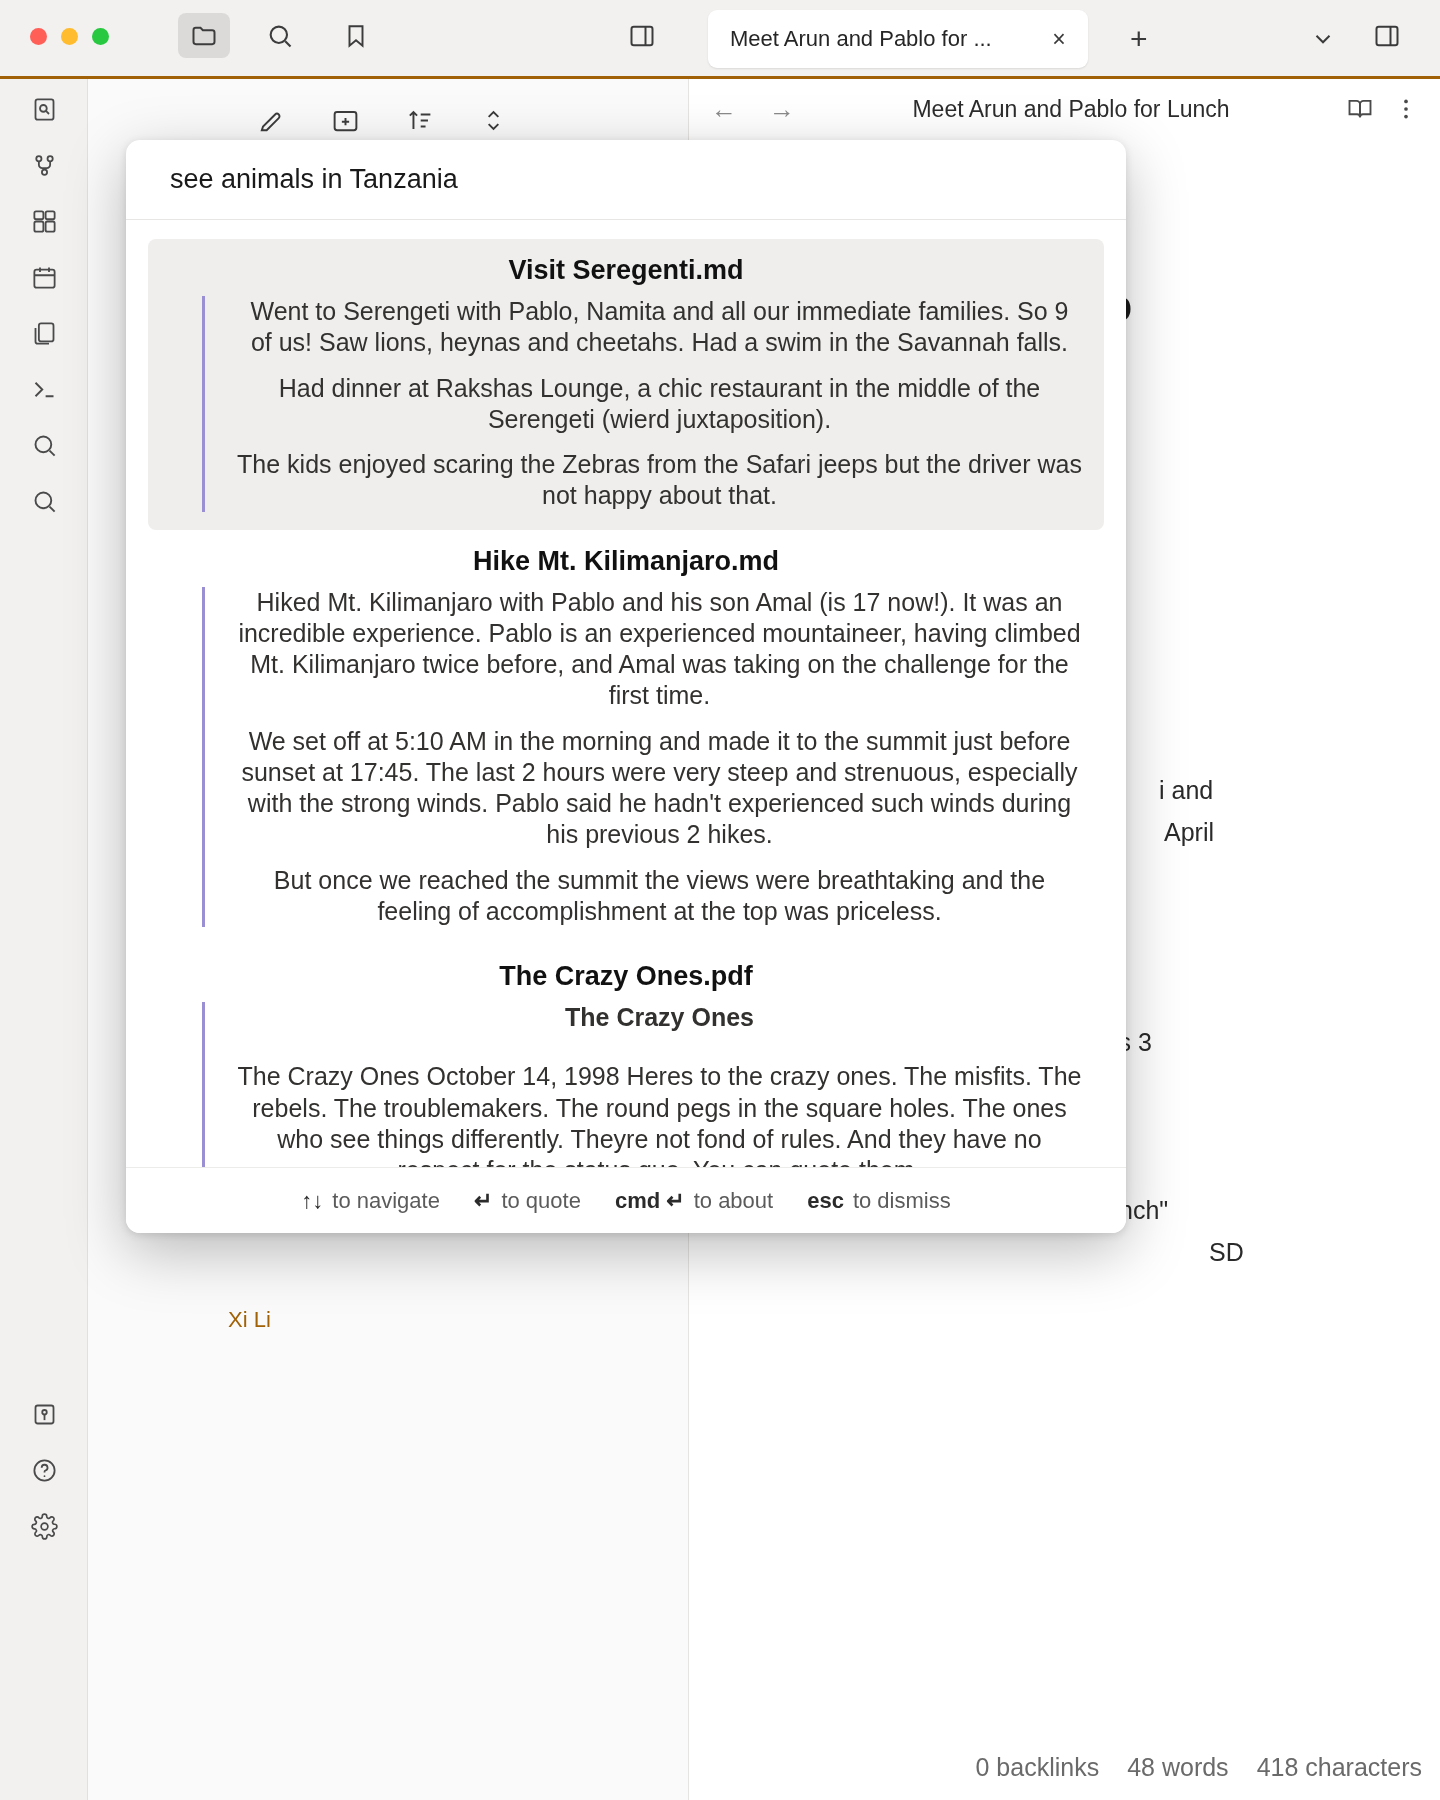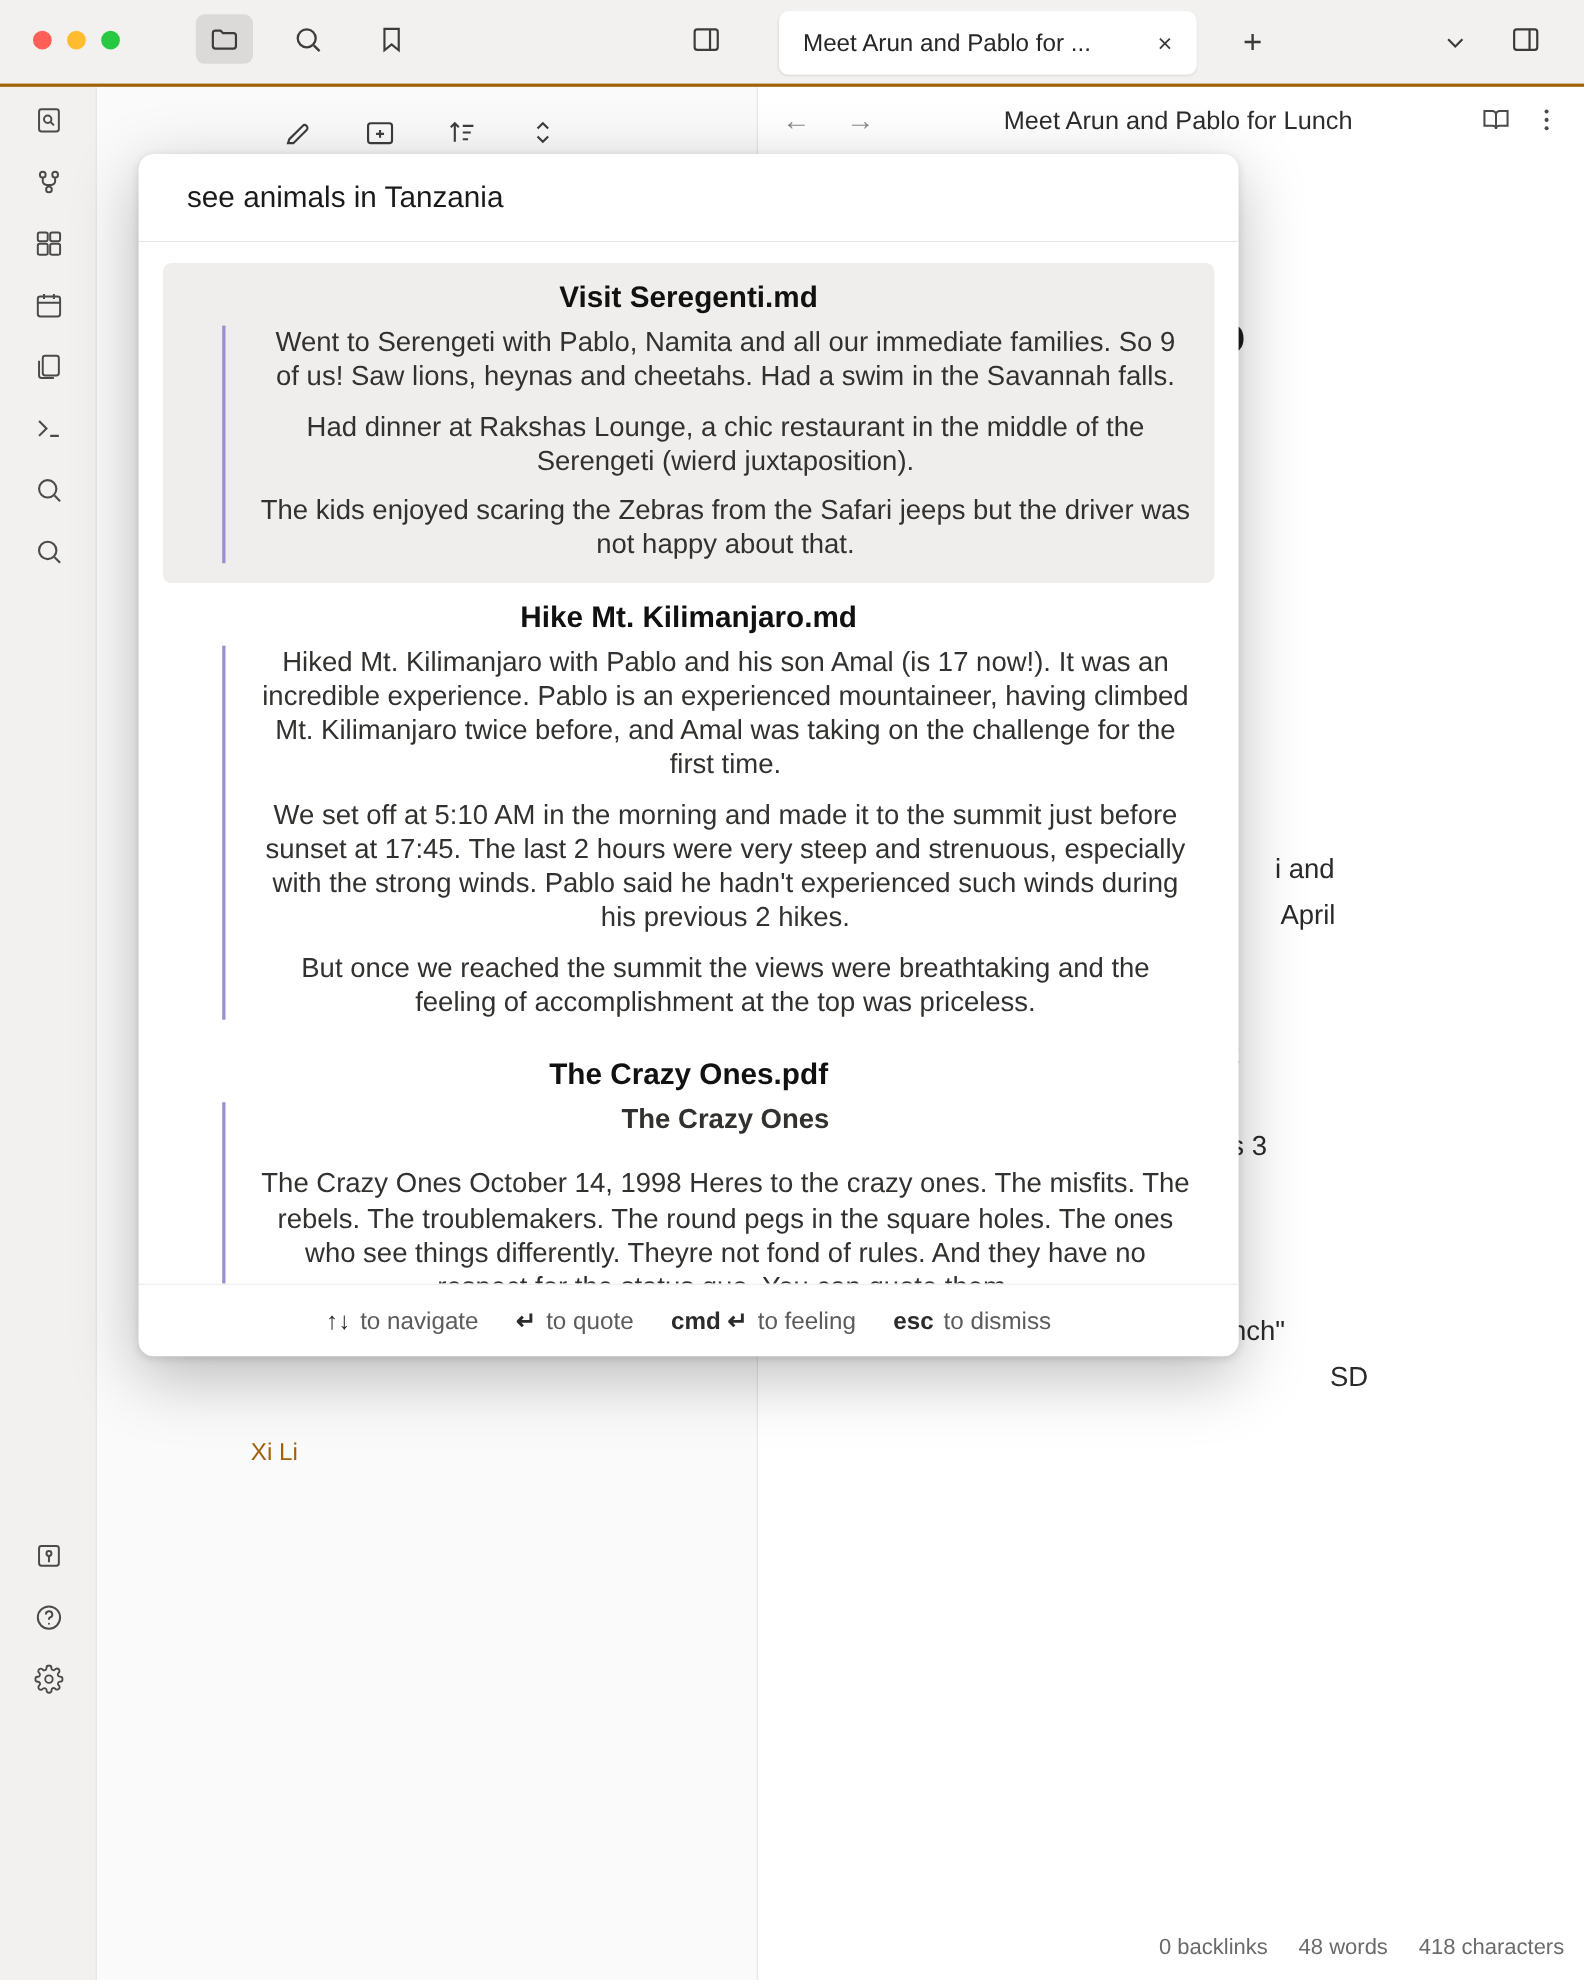--- a/index.html
+++ b/index.html
@@ -157,21 +157,21 @@
   .bl3 { top: 732px; padding-left: 475px; }
   .bl4 { top: 858px; padding-left: 430px; }
   .bl5 { top: 900px; padding-left: 420px; }
   .bl6 { top: 942px; padding-left: 410px; }
   .bl7 { top: 1110px; padding-left: 430px; }
   .bl8 { top: 1152px; padding-left: 520px; }
 
   .statusbar {
     position: absolute; bottom: 18px; right: 18px;
     display: flex; gap: 28px;
-    font-size: 20px; color: #6a6a6a;
+    font-size: 25px; color: #6a6a6a;
   }
 
   
   .modal {
     position: absolute; top: 140px; left: 126px;
     width: 1000px; height: 1093px;
     background: #ffffff;
     border-radius: 14px;
     box-shadow: 0 18px 60px rgba(0,0,0,.26), 0 2px 8px rgba(0,0,0,.12);
     overflow: hidden;
@@ -459,21 +459,21 @@
       <span class="hint">
         <span class="key">↑↓</span>
         <span>to navigate</span>
       </span>
       <span class="hint">
         <span class="key">↵</span>
         <span>to quote</span>
       </span>
       <span class="hint">
         <span class="key">cmd ↵</span>
-        <span>to feeling</span>
+        <span>to about</span>
       </span>
       <span class="hint">
         <span class="key">esc</span>
         <span>to dismiss</span>
       </span>
     </div>
   </div>
 
 </div>
 

